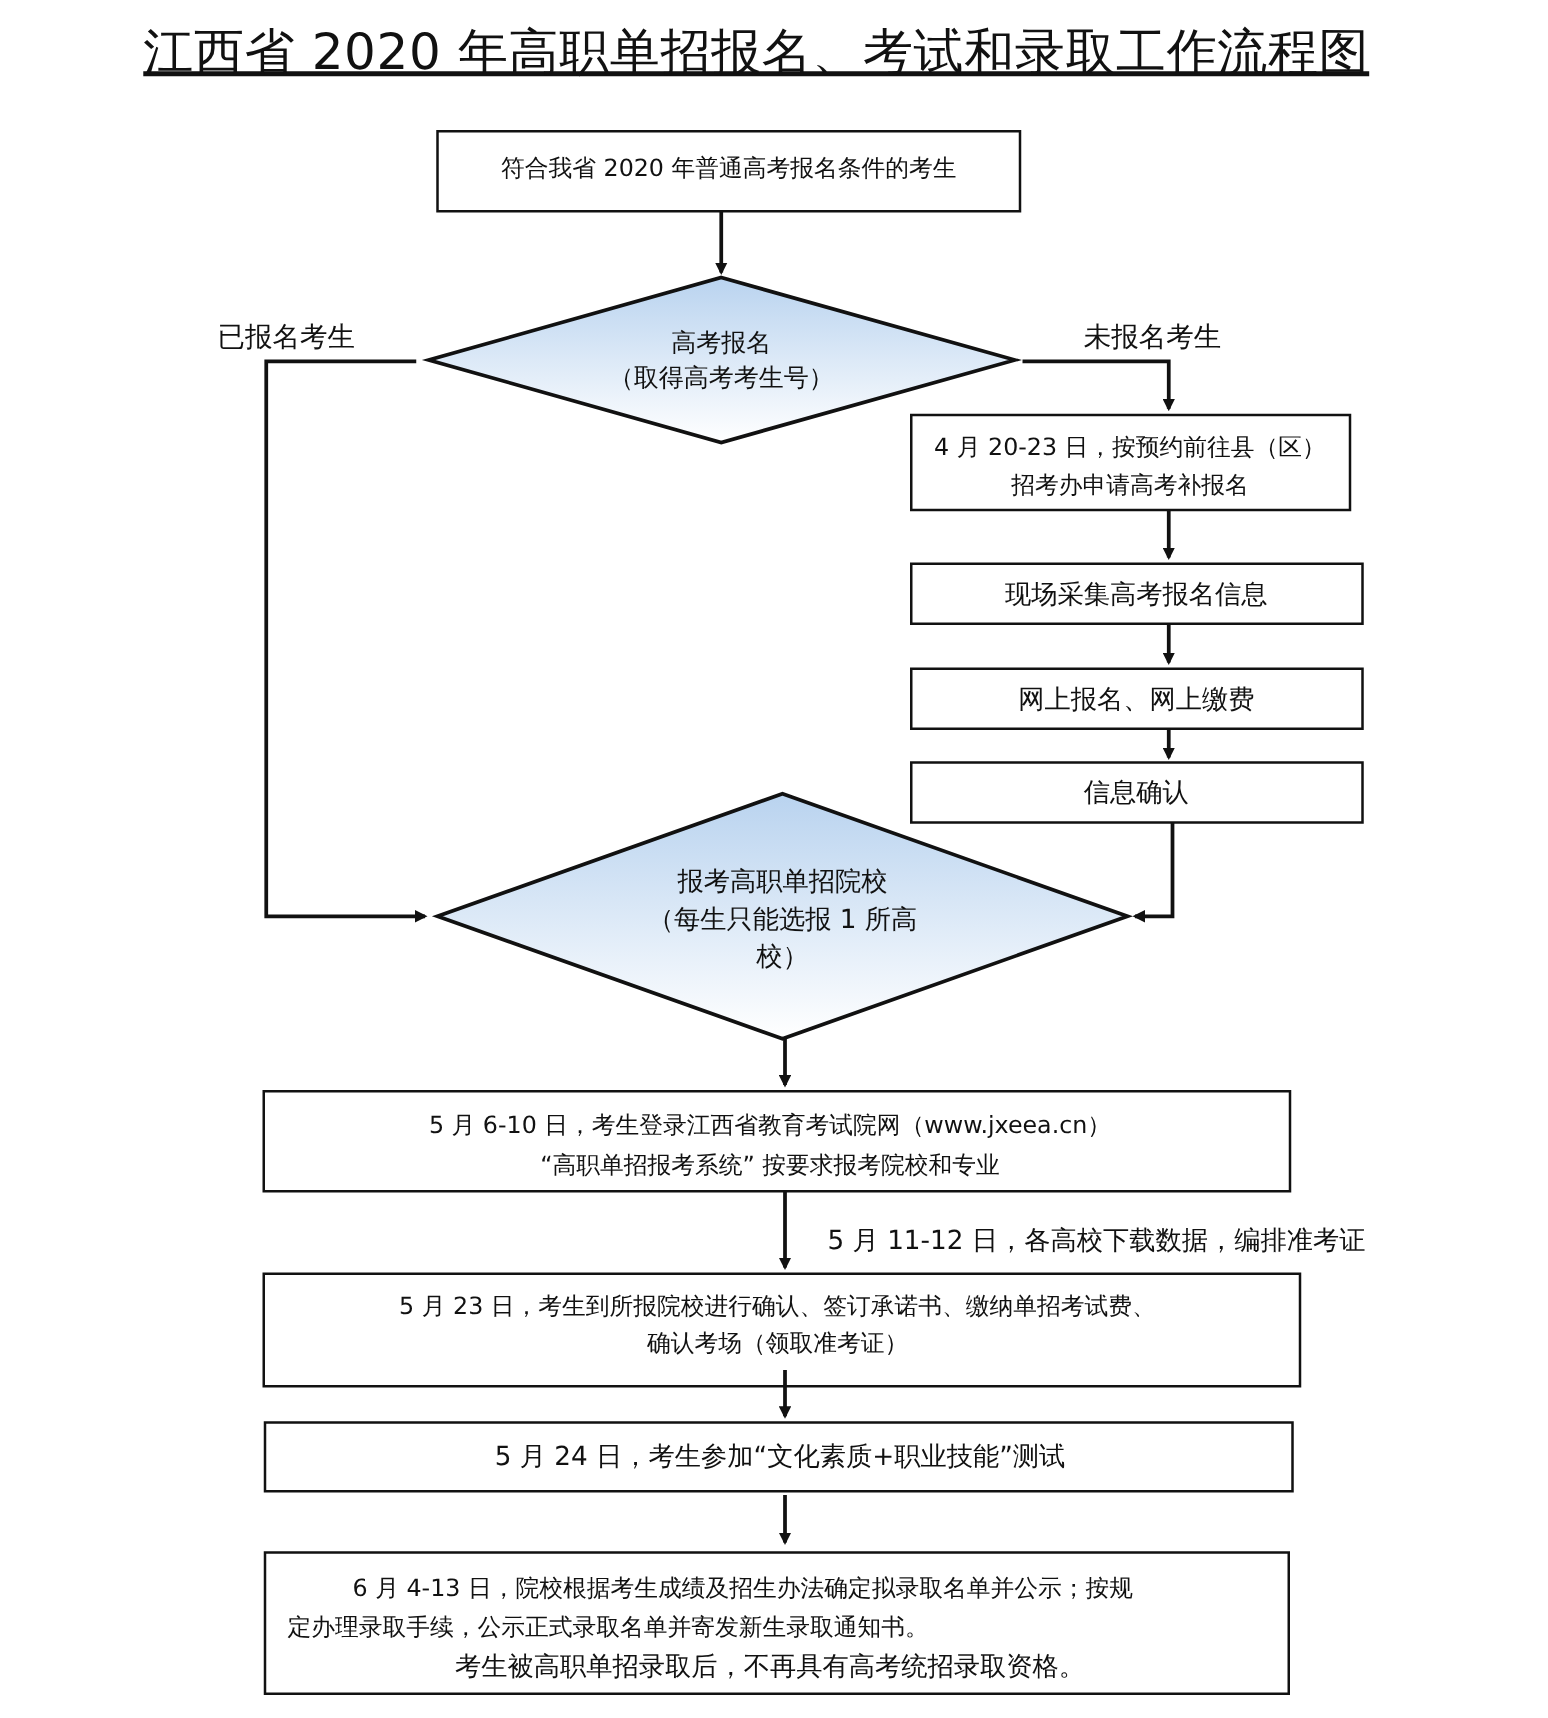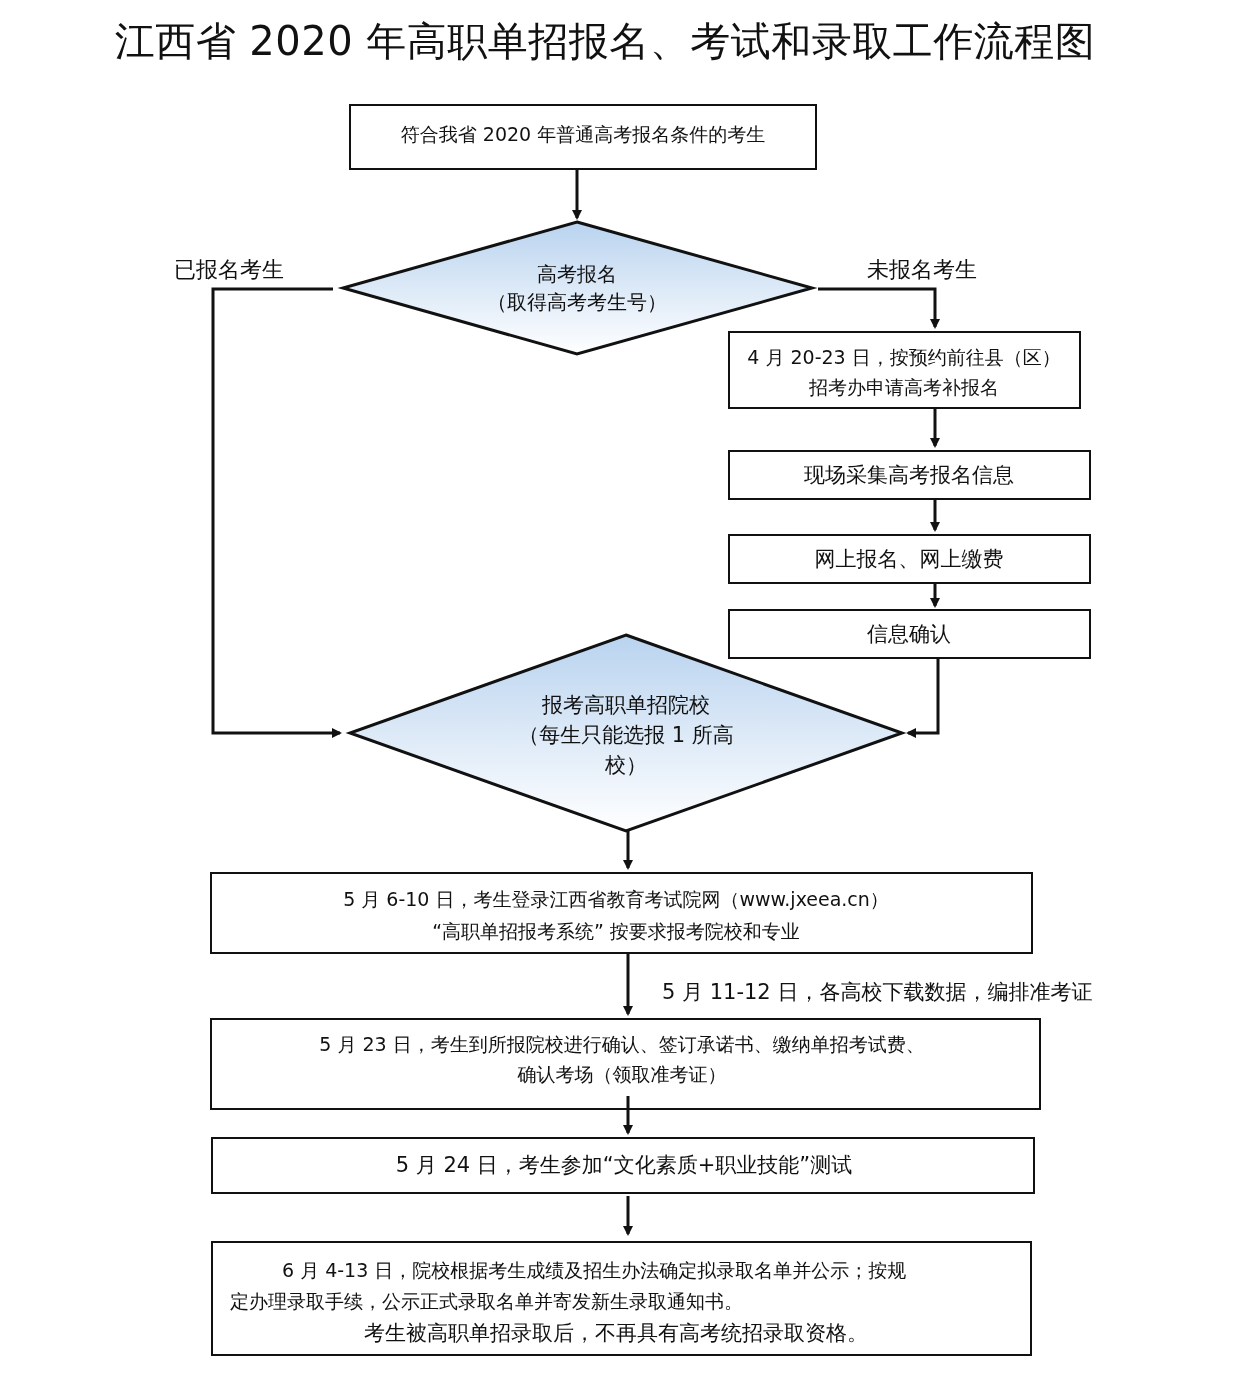--- a/index.html
+++ b/index.html
@@ -1,19 +1,19 @@
 <!DOCTYPE html>
 <html><head>
   <meta charset="utf-8">
   <style>
     html, body { margin: 0; padding: 0; background: #ffffff; }
     body { width: 1238px; height: 1374px; position: relative; overflow: hidden;
            font-family: "DejaVu Sans", "Liberation Sans", sans-serif; color: #111; }
     #title { position: absolute; left: 0; top: 14px; width: 1210px; text-align: center;
-             font-size: 40px; letter-spacing: 0.5px; color: #111; }
+             font-size: 40px; letter-spacing: 0.5px; color: #111; text-decoration: underline; }
     svg#flow { position: absolute; left: 0; top: 0; }
     .box { fill: #ffffff; stroke: #111; stroke-width: 2; }
     .diamond { stroke: #111; stroke-width: 3; }
     .line { stroke: #111; stroke-width: 3; fill: none; }
     .t { font-family: "DejaVu Sans", "Liberation Sans", sans-serif; fill: #111; }
   </style>
 </head>
 <body>
 
 <div id="title">江西省 2020 年高职单招报名、考试和录取工作流程图</div>

